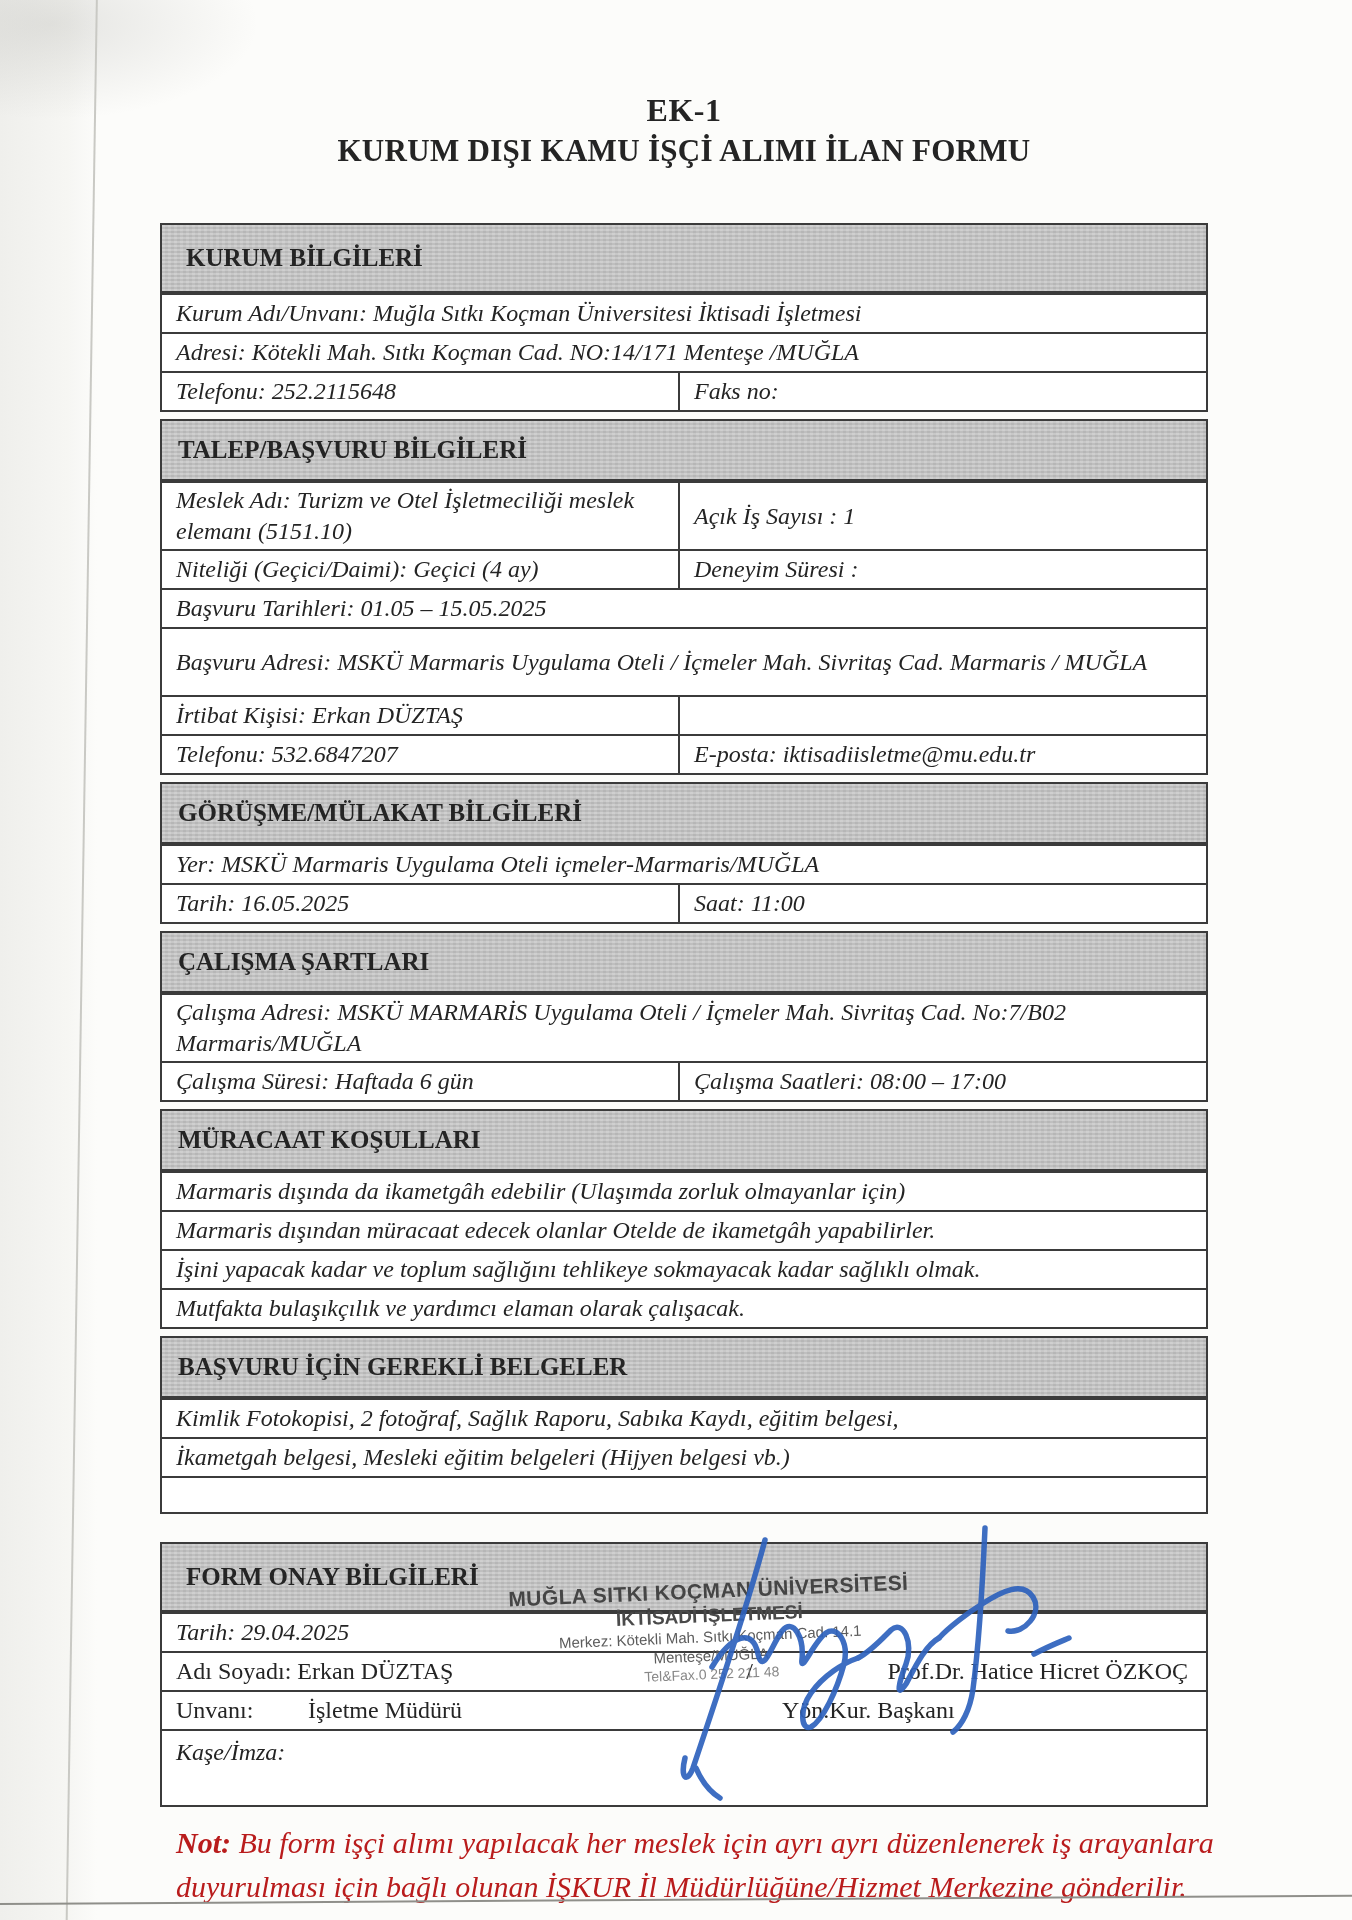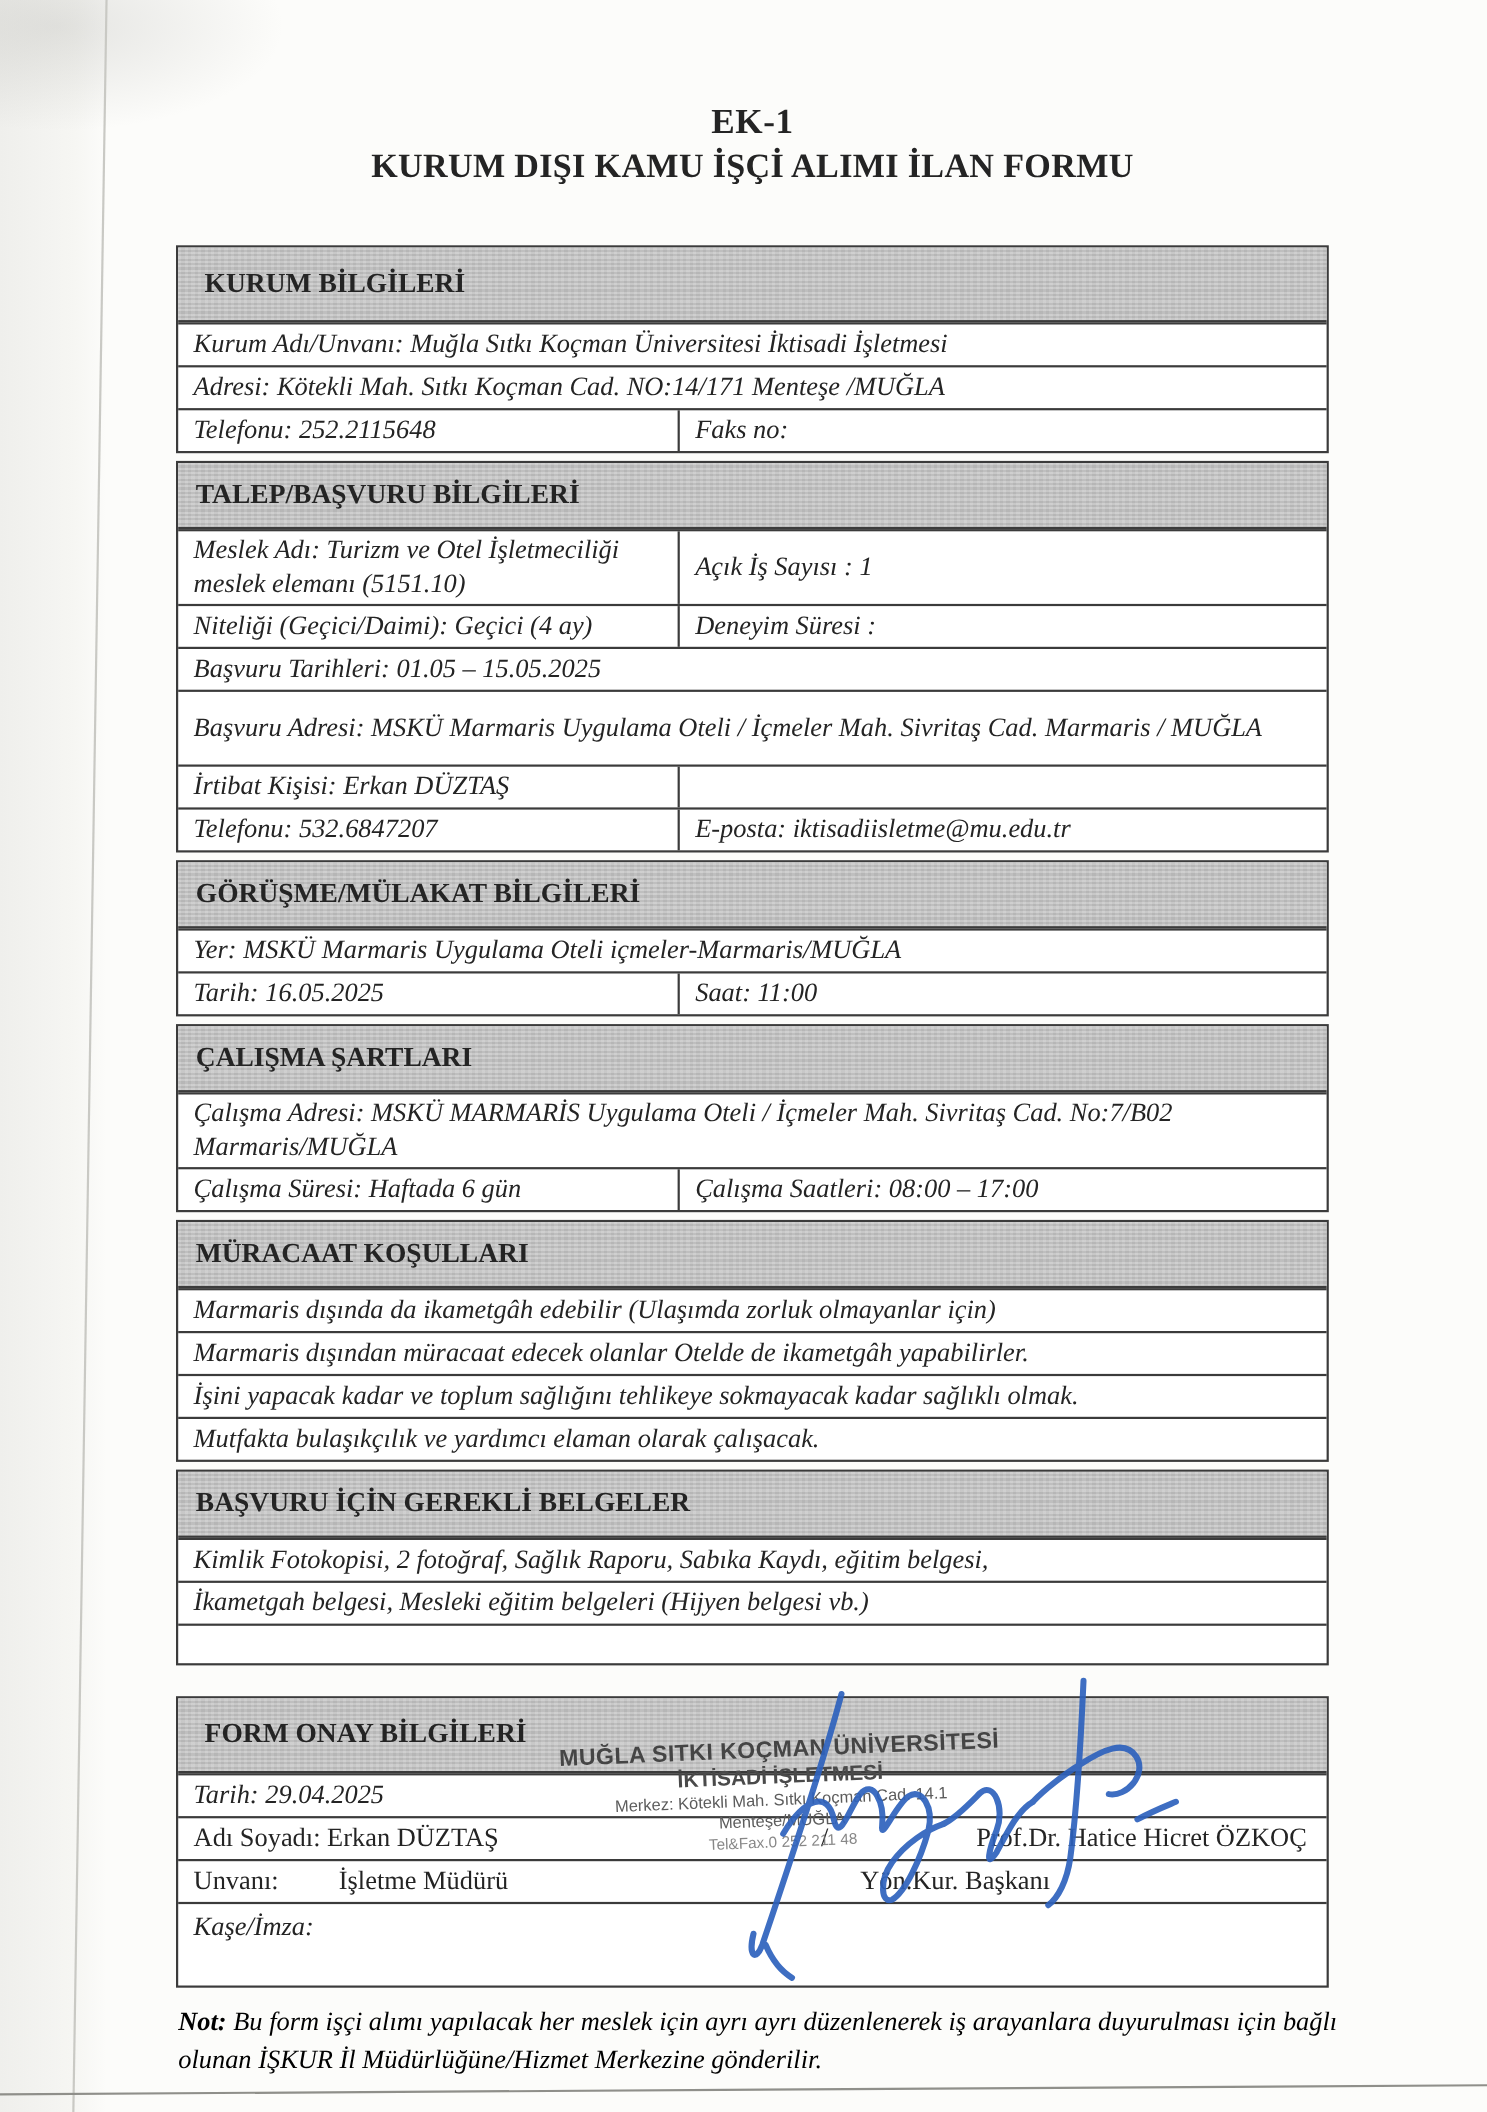--- a/index.html
+++ b/index.html
@@ -53,40 +53,40 @@
   }
   .sec-h.tall{height:66px;padding-left:24px;}
   .row{
     display:flex;align-items:center;
     min-height:37px;
     font-size:24px;line-height:1.28;
     border-top:2px solid #3b3b3b;
   }
   .row:first-of-type{border-top:none;}
   .row .cell{padding:2px 14px;font-style:italic;}
-  .row .cellL{width:456px;box-sizing:border-box;border-right:2px solid #3b3b3b;align-self:stretch;display:flex;align-items:center;}
+  .row .cellL{width:518px;box-sizing:border-box;border-right:2px solid #3b3b3b;align-self:stretch;display:flex;align-items:center;}
   .row .cellR{flex:1;}
   .row.twoline{min-height:66px;}
   .row.empty{min-height:34px;}
   .row.kase{min-height:74px;align-items:flex-start;}
   .row.kase .cell{padding-top:6px;}
   .row.names{justify-content:space-between;}
   .row.names .n-left{padding:2px 14px;width:468px;box-sizing:border-box;}
   .row.names .n-sep{padding:2px 6px;}
   .row.names .n-right{padding:2px 18px;}
   .row.unvan .u-label{padding:2px 14px;width:140px;box-sizing:border-box;}
   .row.unvan .u-left{padding:2px 6px;width:330px;box-sizing:border-box;}
   .row.unvan .u-right{padding:2px 0 2px 150px;}
 
   .sec.onay{margin-top:28px;}
 
   .note{
-    margin:14px 2px 0 2px;
-    font-style:italic;font-size:24px;line-height:1.45;
-    width:1062px;color:#000000;
+    margin:14px 2px 0 16px;
+    font-style:italic;font-size:30px;line-height:1.45;
+    width:1062px;color:#b91c1c;
   }
   .note b{font-style:italic;}
 
   
   .stamp{
     position:absolute;left:420px;top:1578px;width:580px;
     text-align:center;color:#4c4c4c;
     transform:rotate(-2.4deg);
     line-height:1.25;
     font-family:"Liberation Sans","DejaVu Sans",sans-serif;

